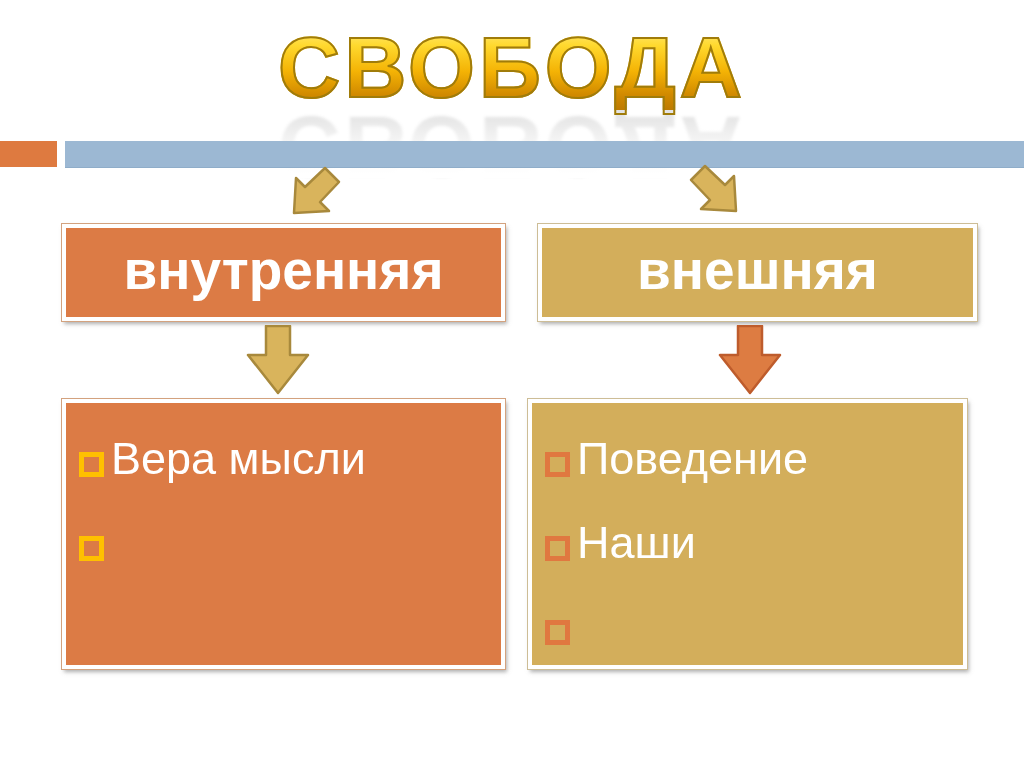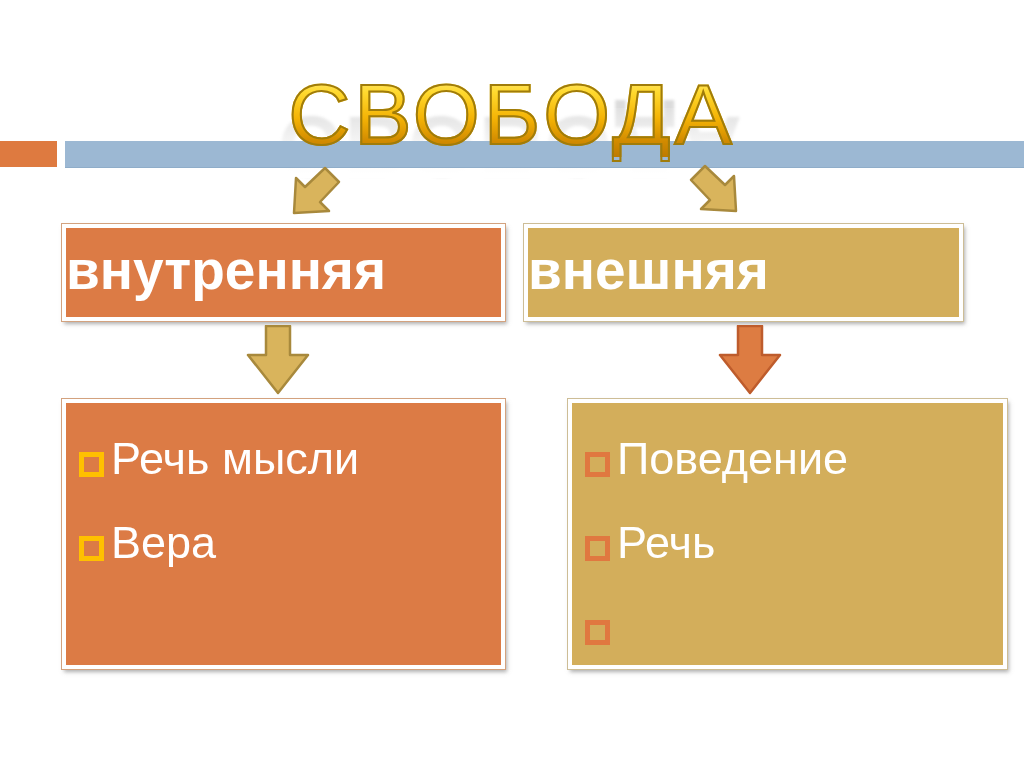--- a/index.html
+++ b/index.html
@@ -3,26 +3,25 @@
 <meta charset="utf-8">
 <style>
   html,body{margin:0;padding:0;background:#ffffff;}
   #slide{
     position:relative;width:1024px;height:767px;background:#ffffff;
     overflow:hidden;font-family:"Liberation Sans",sans-serif;
   }
   
   .title{
     position:absolute;left:0;top:24px;width:100%;text-align:center;
-    font-size:86px;font-weight:normal;letter-spacing:4px;line-height:86px;
+    font-size:86px;font-weight:bold;letter-spacing:4px;line-height:86px;
     background:linear-gradient(180deg,#ffec8a 0%,#ffd92e 25%,#f4b305 55%,#d18a00 82%,#bd7a00 100%);
     -webkit-background-clip:text;background-clip:text;color:transparent;
     -webkit-text-stroke:2px #a07c0a;
     z-index:3;
-    margin-top:47px;
   }
   .title-reflection{
     position:absolute;left:0;top:104px;width:100%;text-align:center;
     font-size:86px;font-weight:bold;letter-spacing:4px;line-height:86px;
     color:#8a8a8a;transform:scaleY(-1);opacity:.30;filter:blur(1.5px);
     z-index:0;
   }
   .reflection-fade{
     position:absolute;left:0;top:108px;width:100%;height:70px;z-index:1;
     background:linear-gradient(180deg,rgba(255,255,255,.15) 0%,rgba(255,255,255,.85) 60%,#ffffff 95%);
@@ -35,31 +34,31 @@
   .arrow{position:absolute;z-index:4;}
   
   .pbox{
     position:absolute;border:4px solid #ffffff;box-sizing:border-box;
     box-shadow:2px 3px 4px rgba(110,110,110,.55);z-index:3;
   }
   .pbox.orange{background:#DC7B45;outline:1px solid #d3a27e;}
   .pbox.tan{background:#D3AE5B;outline:1px solid #cdbd96;}
   .hdr{
     left:62px;top:224px;width:443px;height:97px;
-    display:flex;align-items:center;
+    display:flex;align-items:center;justify-content:center;
   }
-  .hdr.right{left:524px;width:439px;}
+  .hdr.right{left:538px;width:439px;}
   .hdr-label{
     color:#ffffff;font-weight:bold;font-size:55px;line-height:1;padding-bottom:4px;
   }
   .content{
     left:62px;top:399px;width:443px;height:270px;
     padding:14px 0 0 13px;
   }
-  .content.right{left:568px;width:439px;}
+  .content.right{left:528px;width:439px;}
   .list-item{
     display:flex;align-items:baseline;height:84px;color:#ffffff;font-size:45px;line-height:84px;
   }
   .bullet{
     width:15px;height:15px;border-style:solid;border-width:5px;
     margin-right:7px;flex:0 0 auto;align-self:center;margin-top:10px;
   }
   .bullet.gold{border-color:#FFC000;}
   .bullet.orange{border-color:#E07840;}
 </style>
@@ -92,35 +91,34 @@
   <svg class="arrow" style="left:246px;top:325px" width="64" height="70" viewBox="0 0 64 70">
     <path d="M20 1 L44 1 L44 30 L62 30 L32 68 L2 30 L20 30 Z" fill="#D9B45C" stroke="#A8893C" stroke-width="2.5" stroke-linejoin="round"></path>
   </svg>
   <svg class="arrow" style="left:718px;top:325px" width="64" height="70" viewBox="0 0 64 70">
     <path d="M20 1 L44 1 L44 30 L62 30 L32 68 L2 30 L20 30 Z" fill="#DD7C42" stroke="#BE5C2C" stroke-width="2.5" stroke-linejoin="round"></path>
   </svg>
 
   <div class="pbox orange content">
     <div class="list-item">
       <span class="bullet gold"></span>
-      <span>Речь мысли</span>
+      <span>Вера мысли</span>
     </div>
     <div class="list-item">
       <span class="bullet gold"></span>
-      <span>Вера</span>
     </div>
   </div>
 
   <div class="pbox tan content right">
     <div class="list-item">
       <span class="bullet orange"></span>
       <span>Поведение</span>
     </div>
     <div class="list-item">
       <span class="bullet orange"></span>
-      <span>Речь</span>
+      <span>Наши</span>
     </div>
     <div class="list-item">
       <span class="bullet orange"></span>
     </div>
   </div>
 
 </div>
 
 </body></html>

